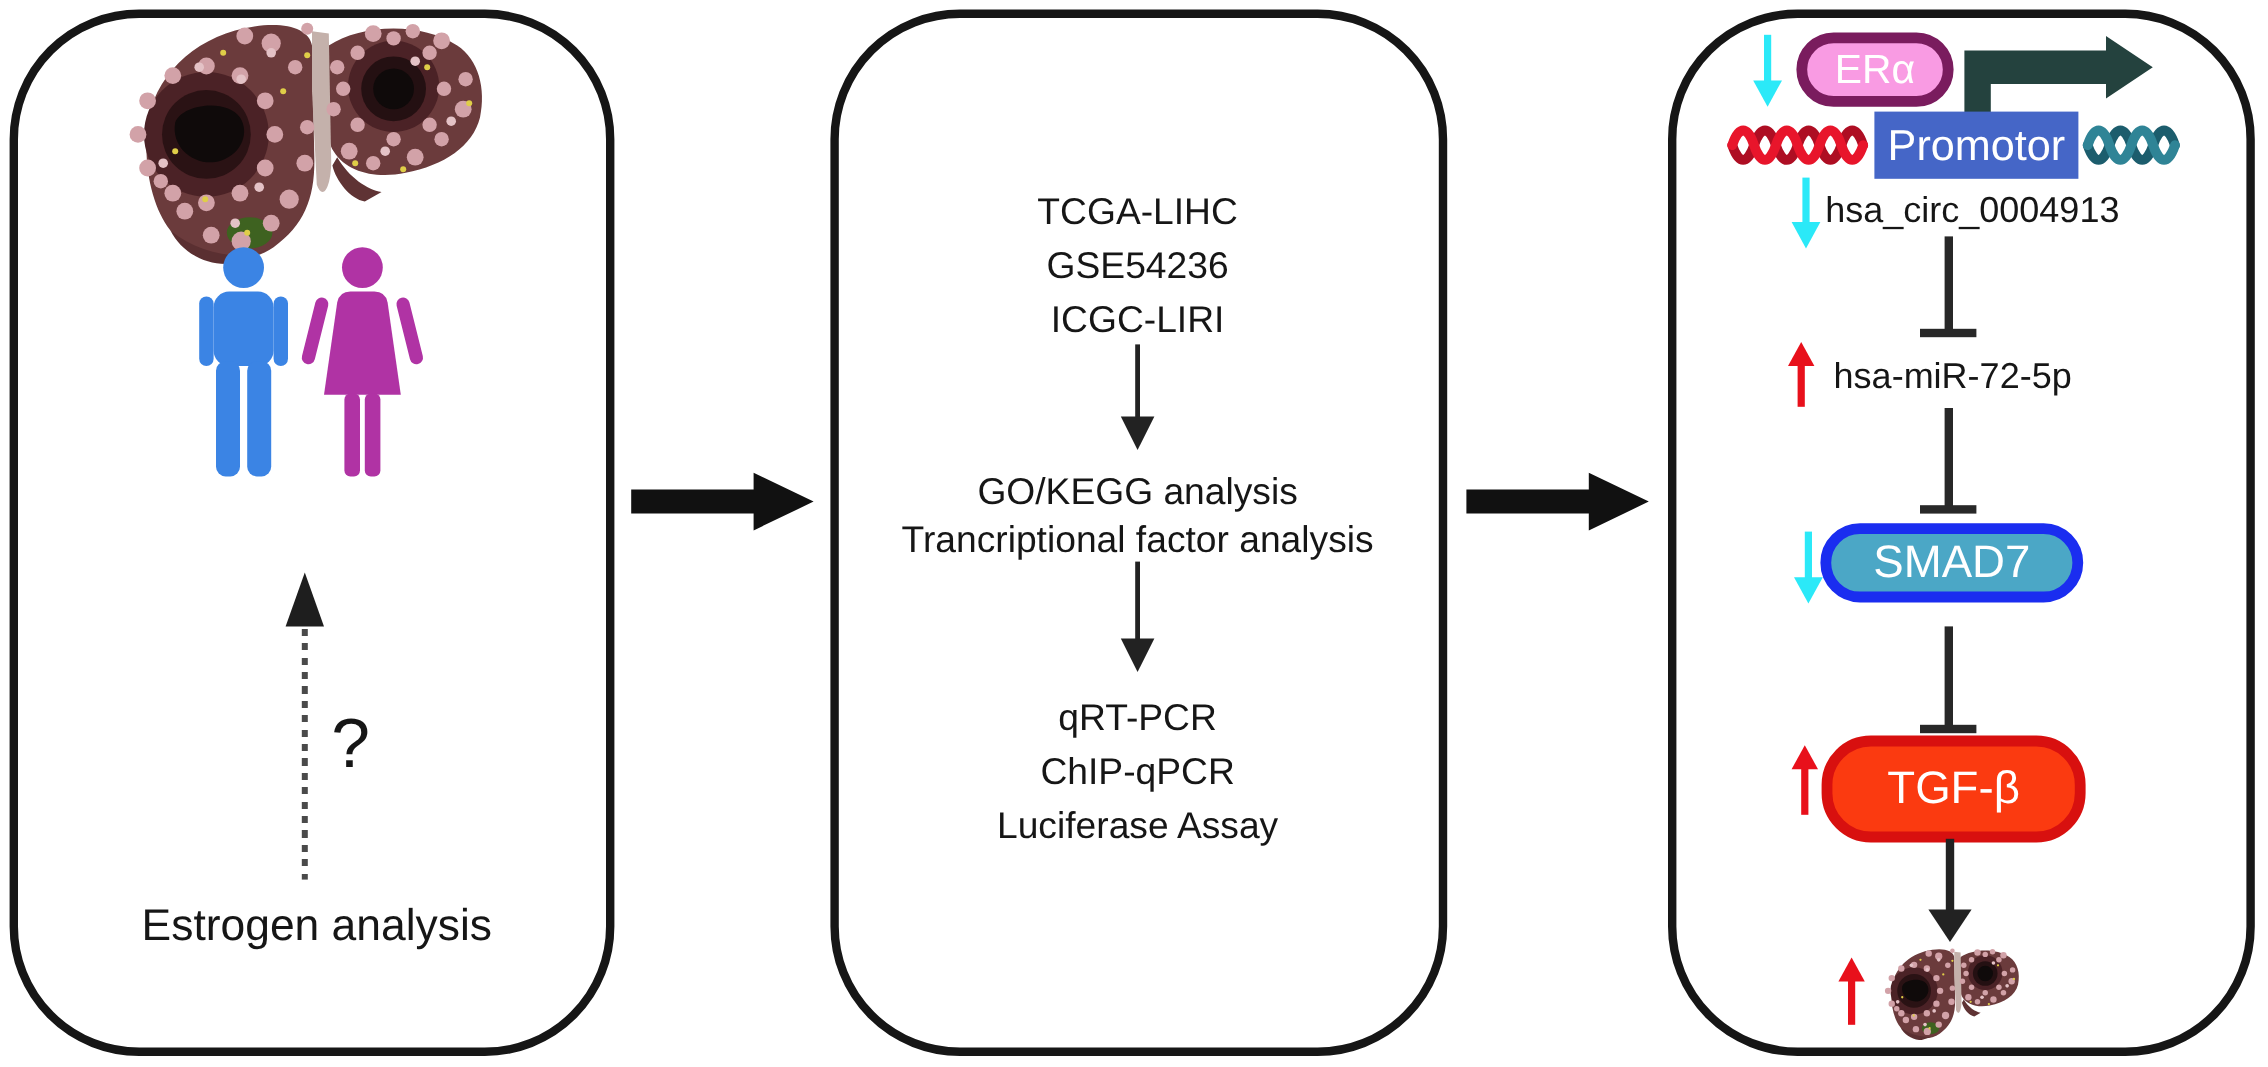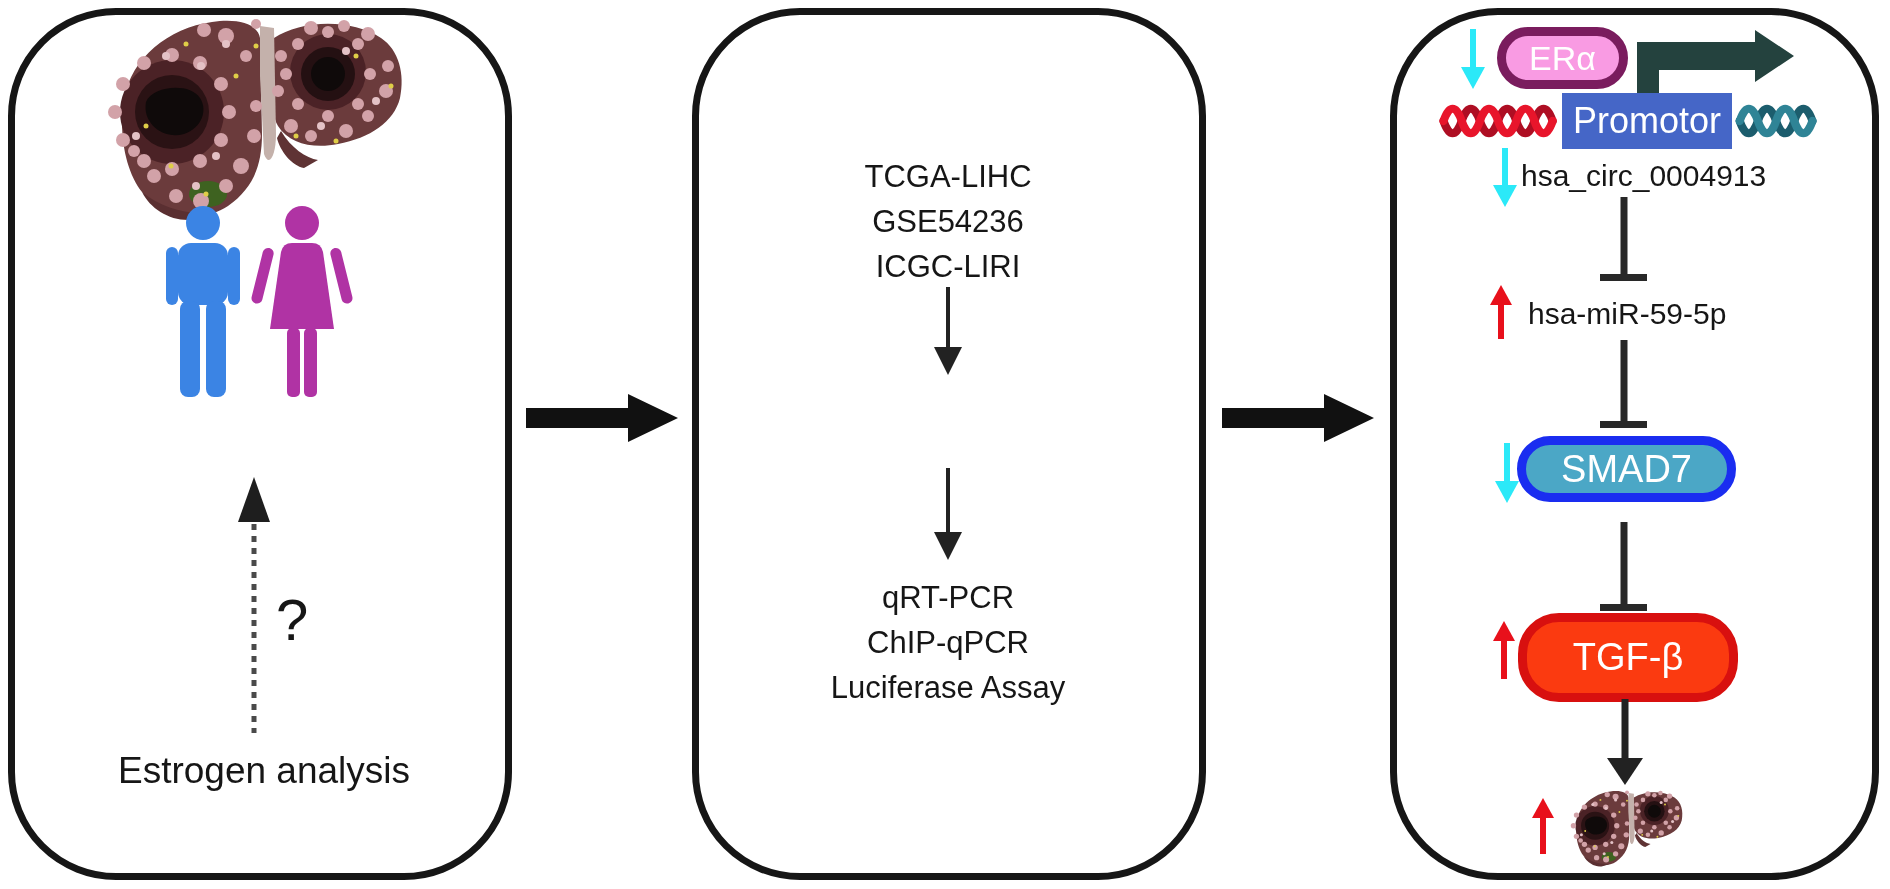--- a/index.html
+++ b/index.html
@@ -210,20 +210,22 @@
 
   <div class="lbl f31 center" style="left:948px;top:159px">TCGA-LIHC</div>
   <div class="lbl f31 center" style="left:948px;top:204px">GSE54236</div>
   <div class="lbl f31 center" style="left:948px;top:249px">ICGC-LIRI</div>
 
   <div class="va down thin" style="left:934px;top:287px;width:28px;height:88px">
       <div class="stem"></div>
       <div class="head"></div>
     </div>
 
+  <div class="lbl f31 center" style="left:948px;top:392px">GO/KEGG analysis</div>
+  <div class="lbl f31 center" style="left:948px;top:432px">Trancriptional factor analysis</div>
 
   <div class="va down thin" style="left:934px;top:468px;width:28px;height:92px">
       <div class="stem"></div>
       <div class="head"></div>
     </div>
 
   <div class="lbl f31 center" style="left:948px;top:580px">qRT-PCR</div>
   <div class="lbl f31 center" style="left:948px;top:625px">ChIP-qPCR</div>
   <div class="lbl f31 center" style="left:948px;top:670px">Luciferase Assay</div>
 
@@ -263,21 +265,21 @@
 
   <div class="tbar" style="left:1600px;top:197px;width:47px;height:84px">
       <div class="line"></div>
       <div class="cap"></div>
     </div>
 
   <div class="va up red" style="left:1489px;top:285px;width:24px;height:54px">
       <div class="stem"></div>
       <div class="head"></div>
     </div>
-  <div class="lbl f30" style="left:1528px;top:297px">hsa-miR-59-5p</div>
+  <div class="lbl f30" style="left:1528px;top:297px">hsa-miR-72-5p</div>
 
   <div class="tbar" style="left:1600px;top:340px;width:47px;height:88px">
       <div class="line"></div>
       <div class="cap"></div>
     </div>
 
   <div class="va down cyan" style="left:1494px;top:443px;width:26px;height:60px">
       <div class="stem"></div>
       <div class="head"></div>
     </div>

